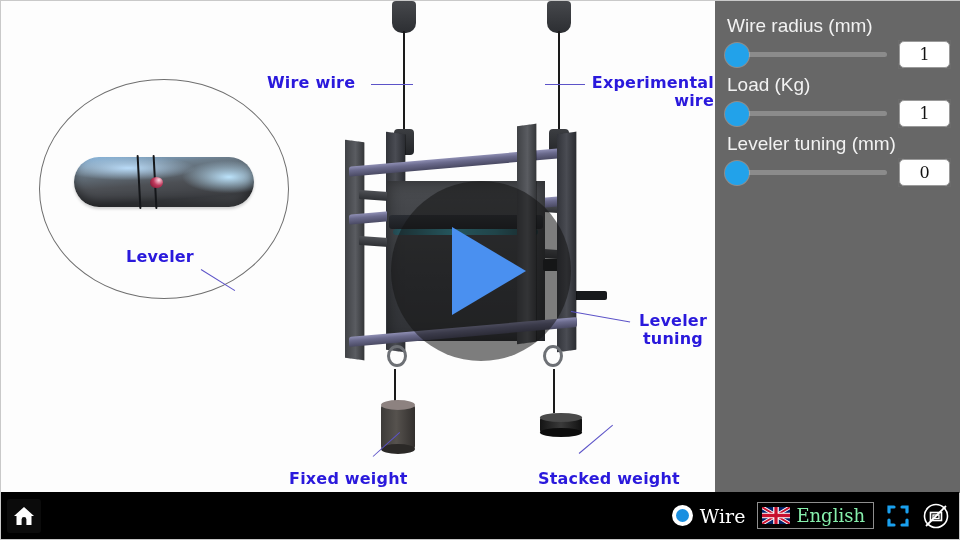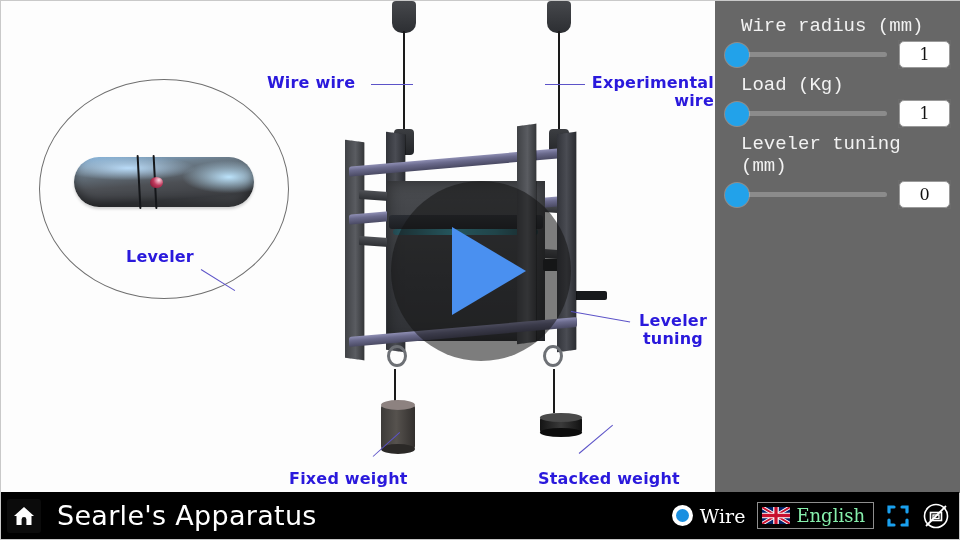--- a/index.html
+++ b/index.html
@@ -165,22 +165,22 @@
   }
 
   
   .panel{
     position:absolute;left:714px;top:0px;width:245px;height:492px;
     background:#676767;
     padding:14px 0 0 0;box-sizing:border-box;
   }
   .ctrl{margin:0 0 6px 0;padding:0 10px;}
   .ctrl-label{
-    color:#f2f2f2;font-size:19px;font-family:Liberation Mono, monospace;
-    margin:0 0 4px 16px;display:block;
+    color:#f2f2f2;font-size:19px;font-family:Liberation Sans, sans-serif;
+    margin:0 0 4px 2px;display:block;
   }
   .ctrl-row{display:flex;align-items:center;gap:6px;}
   .slider{position:relative;flex:1;height:26px;display:flex;align-items:center;}
   .slider-track{
     position:absolute;left:12px;right:6px;height:5px;border-radius:3px;background:#8b8b8b;
   }
   .slider-thumb{
     position:relative;width:24px;height:24px;border-radius:50%;
     background:#22a2ea;box-shadow:0 0 0 1px rgba(255,255,255,.25);
     cursor:pointer;z-index:2;
@@ -348,21 +348,20 @@
 
   <div class="bottombar">
 
     <div class="home-btn">
       <svg width="24" height="24" viewBox="0 0 24 24">
         <path d="M12 3 L22 12 L19.5 12 L19.5 21 L4.5 21 L4.5 12 L2 12 Z" fill="#ffffff"></path>
         <path d="M9.6 21 L9.6 15.4 a2.4 2.4 0 0 1 4.8 0 L14.4 21 Z" fill="#111111"></path>
       </svg>
     </div>
 
-    <div class="app-title">Searle's Apparatus</div>
 
     <div class="bar-right">
 
       <div class="label-toggle">
         <span class="radio-outer">
           <span class="radio-inner"></span>
         </span>
         <span class="label-text">Wire</span>
       </div>
 

